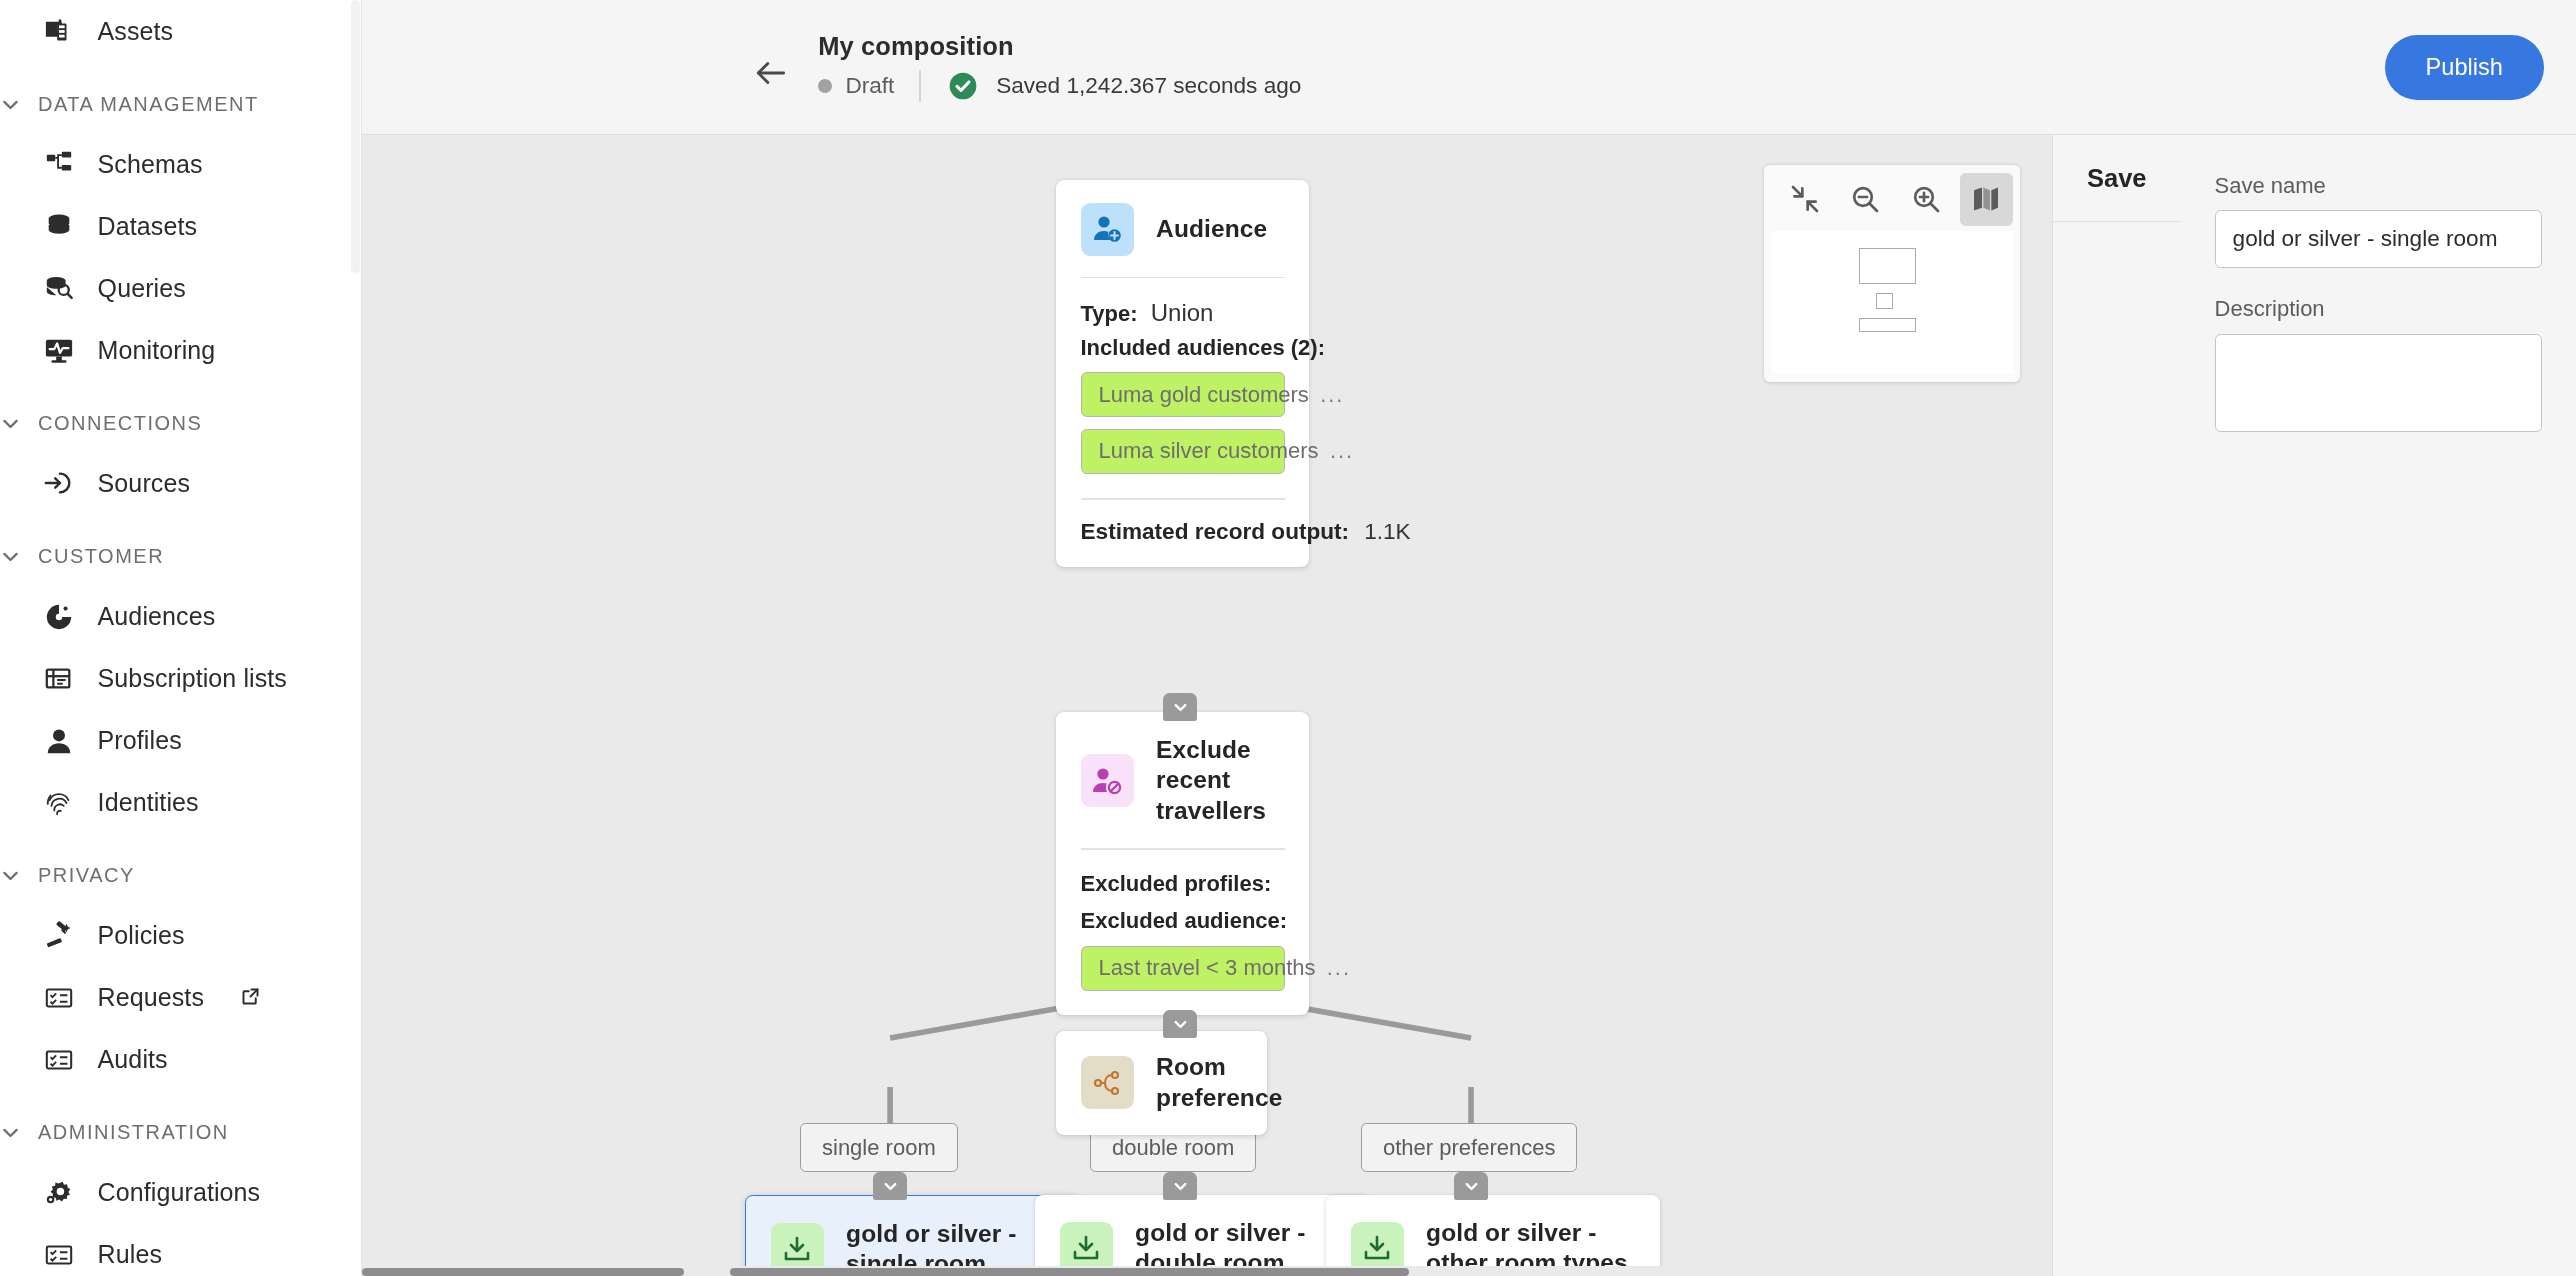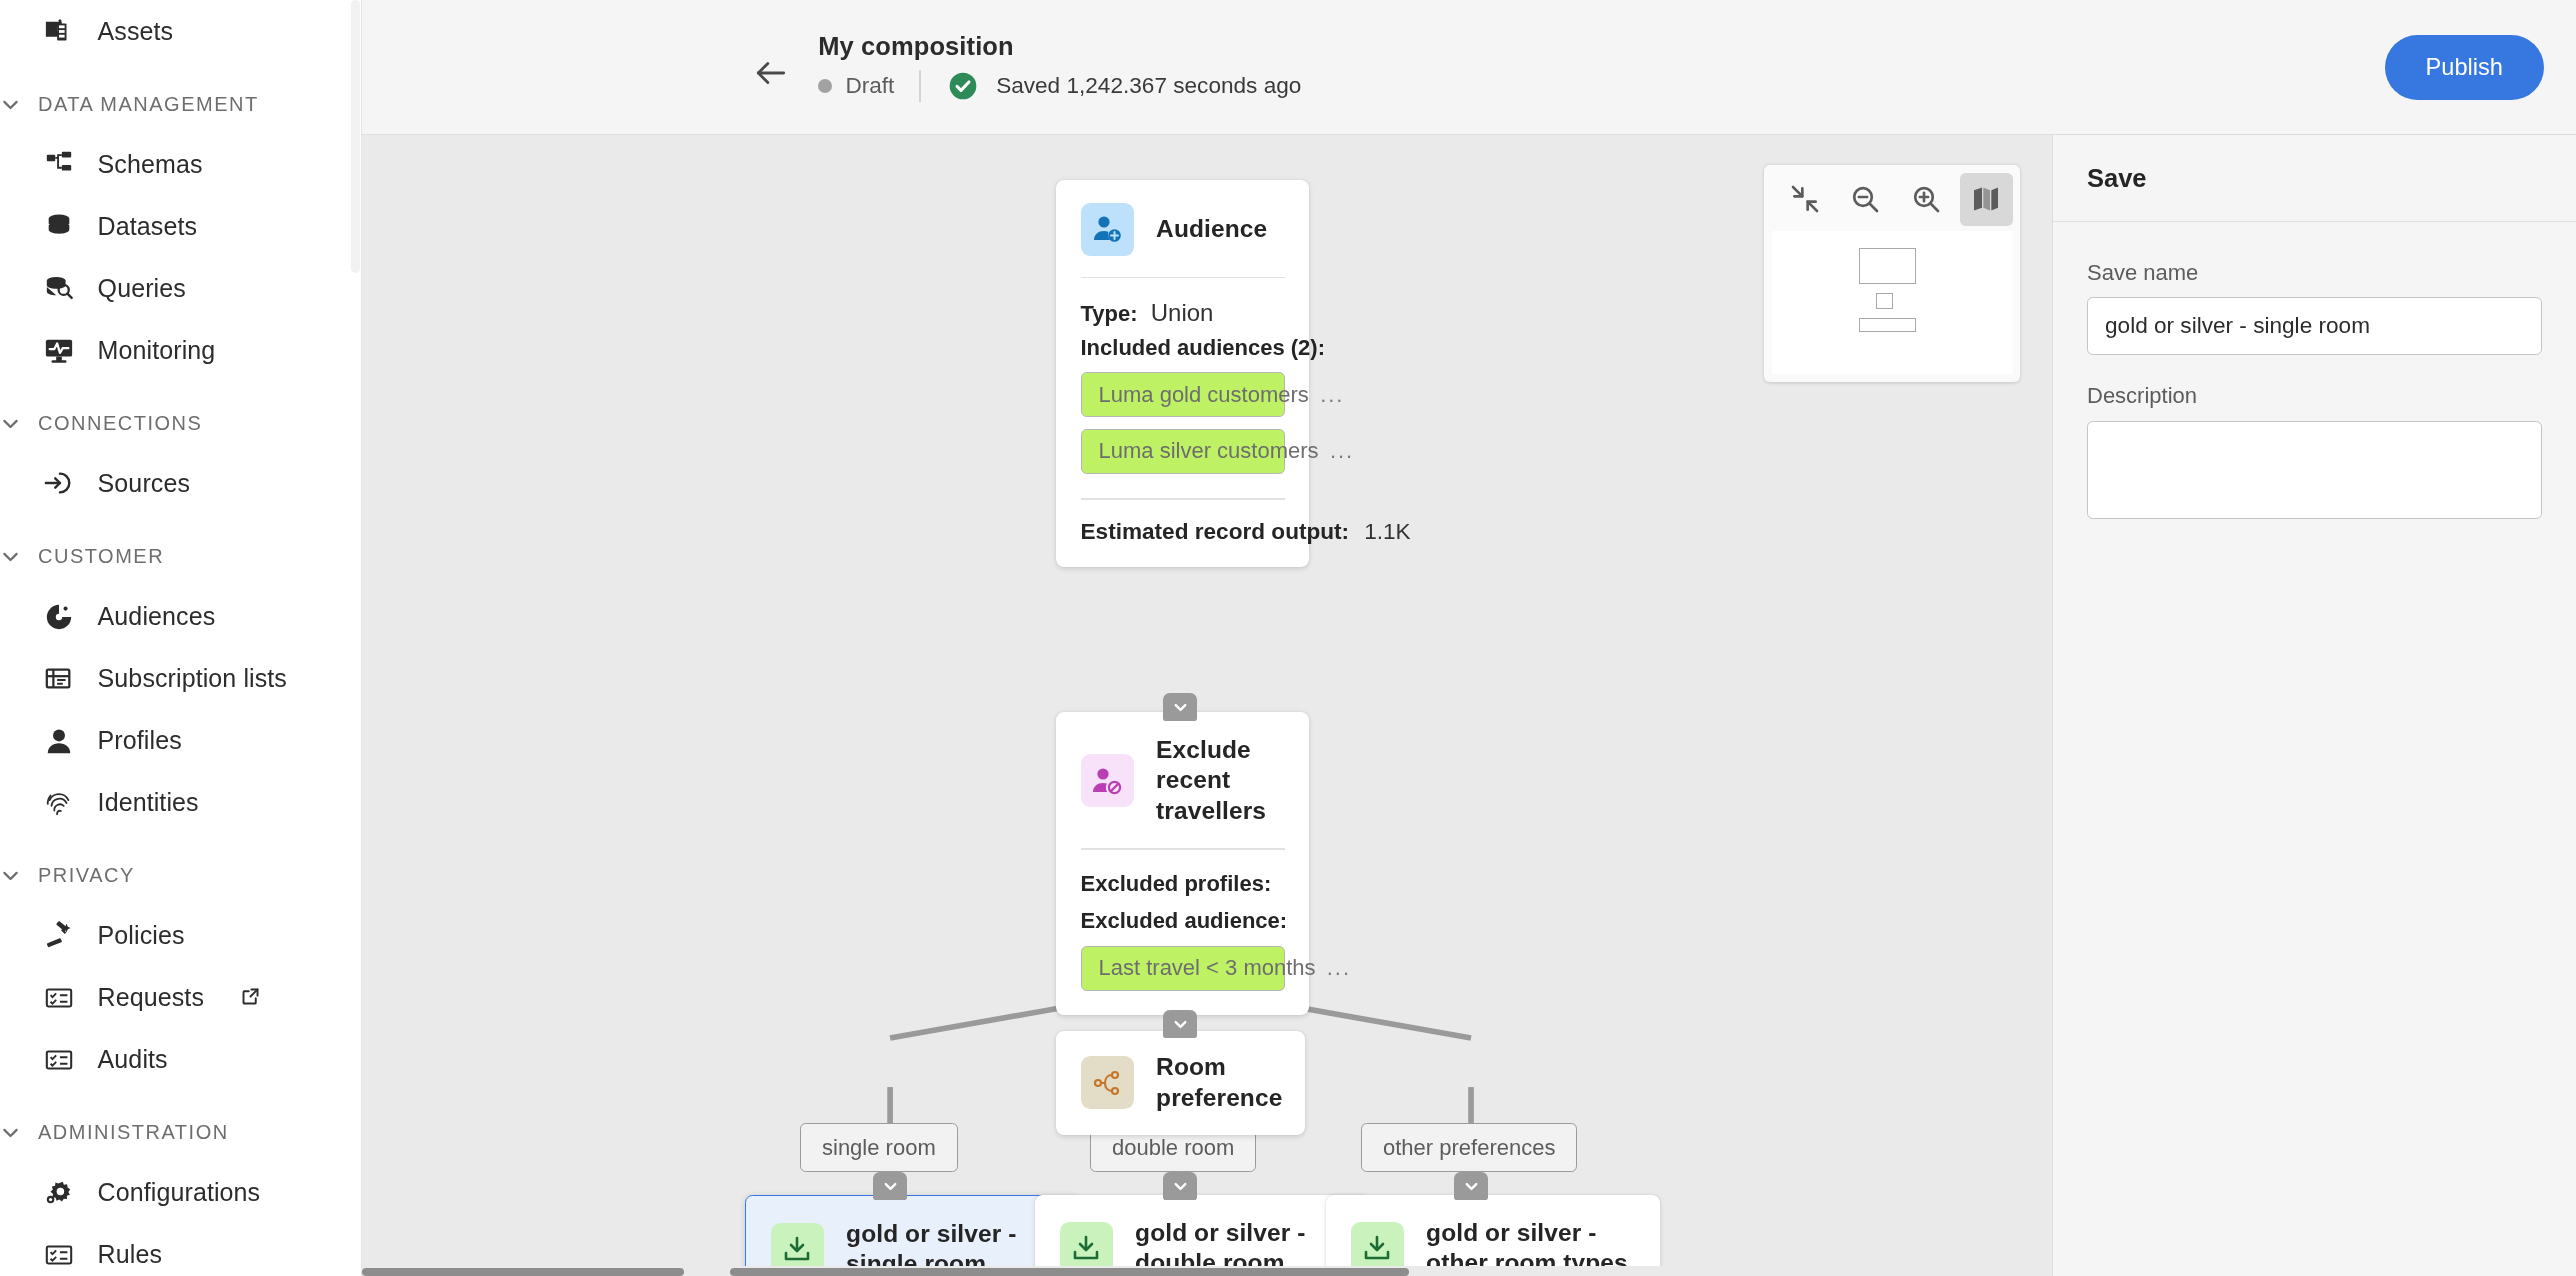--- a/index.html
+++ b/index.html
@@ -290,21 +290,21 @@
   }
   .mm-rect { position: absolute; border: 0.9px solid #a9a9a9; background: #ffffff; }
 
   
   .right-panel {
     width: 524px;
     flex: 0 0 524px;
     background: #f5f5f5;
     border-left: 0.9px solid #dddddd;
     display: flex;
-    flex-direction: column;
+    flex-direction: row;
   }
   .rp-head {
     height: 87px;
     border-bottom: 0.9px solid #e0e0e0;
     display: flex; align-items: center;
     padding: 0 34px;
   }
   .rp-title { font-size: 25.5px; font-weight: bold; color: #252525; }
   .rp-body { padding: 38px 34px 0 34px; }
   .field-label { font-size: 22px; color: #5c5c5c; margin-bottom: 11.3px; }
@@ -677,21 +677,21 @@
               </div>
             </div>
           </div>
 
           <div class="chev-badge" style="left:801px; top:875px;">
             <svg viewBox="0 0 24 24" fill="none" stroke="#fff" stroke-width="3" stroke-linecap="round" stroke-linejoin="round">
                 <polyline points="6,9 12,15 18,9"></polyline>
               </svg>
           </div>
 
-          <div class="node" style="left:694px; top:896px; width:249px;">
+          <div class="node" style="left:694px; top:896px; width:211px;">
             <div class="node-head" style="padding:21px 24.5px;">
               <span class="node-ic ic-split">
                 <svg viewBox="0 0 32 32" fill="none" stroke="#c4762a" stroke-width="2.2">
                     <circle cx="7" cy="16" r="3"></circle>
                     <circle cx="24" cy="8" r="3"></circle>
                     <circle cx="24" cy="24" r="3"></circle>
                     <path d="M10 16h4M14 16c0-5 3-8 7-8M14 16c0 5 3 8 7 8"></path>
                   </svg>
               </span>
               <span class="node-title">Room preference</span>

